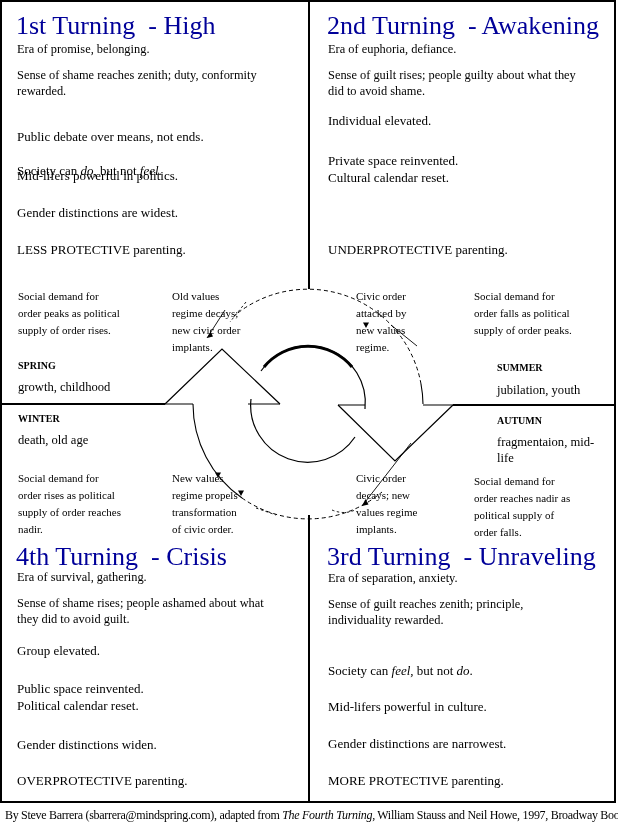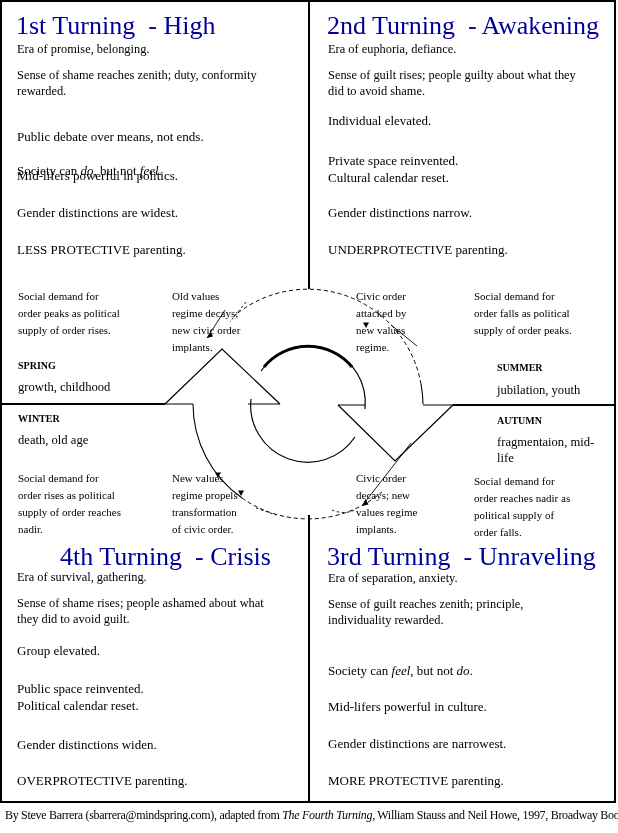--- a/index.html
+++ b/index.html
@@ -43,21 +43,20 @@
   <div class="abs big" style="left:17px;top:204px;width:288px;">Gender distinctions are widest.</div>
   <div class="abs big" style="left:17px;top:241px;width:288px;">LESS PROTECTIVE parenting.</div>
 
   <div class="abs qtitle" style="left:327px;top:12px;">2nd Turning  - Awakening</div>
   <div class="abs small" style="left:328px;top:42px;width:286px;">Era of euphoria, defiance.</div>
   <div class="abs small" style="left:328px;top:68px;width:286px;">Sense of guilt rises; people guilty about what they
 did to avoid shame.</div>
   <div class="abs big" style="left:328px;top:112px;width:286px;">Individual elevated.</div>
   <div class="abs big" style="left:328px;top:152px;width:286px;">Private space reinvented.
 Cultural calendar reset.</div>
-  <div class="abs big" style="left:328px;top:204px;width:286px;">Gender distinctions narrow.</div>
   <div class="abs big" style="left:328px;top:241px;width:286px;">UNDERPROTECTIVE parenting.</div>
 
   <div class="abs note" style="left:18px;top:288px;width:132px;">Social demand for
 order peaks as political
 supply of order rises.</div>
   <div class="abs note" style="left:172px;top:288px;width:102px;">Old values
 regime decays;
 new civic order
 implants.</div>
   <div class="abs note" style="left:356px;top:288px;width:102px;">Civic order
@@ -118,21 +117,21 @@
     <path d="M391,325 L417,346" stroke-width="0.9"></path>
     <polygon points="366,328 363,322.5 369,322.5" fill="#000" stroke="none"></polygon>
     <polygon points="218,478 215,472.5 221,472.5" fill="#000" stroke="none"></polygon>
     <polygon points="241,496 238,490.5 244,490.5" fill="#000" stroke="none"></polygon>
     <path d="M256,508 L276,515" stroke-width="0.9" stroke-dasharray="2.5 2.5"></path>
     <path d="M411,443 L362,506" stroke-width="0.9"></path>
     <polygon points="362,506 368.5,504.5 365.5,499" fill="#000" stroke="none"></polygon>
     <path d="M332,510 Q344,515 355,510" stroke-width="0.9" stroke-dasharray="2.5 2.5"></path>
   </svg>
 
-  <div class="abs qtitle" style="left:16px;top:543px;margin-left:44px;">4th Turning  - Crisis</div>
+  <div class="abs qtitle" style="left:16px;top:543px;">4th Turning  - Crisis</div>
   <div class="abs small" style="left:17px;top:570px;width:288px;">Era of survival, gathering.</div>
   <div class="abs small" style="left:17px;top:596px;width:290px;">Sense of shame rises; people ashamed about what
 they did to avoid guilt.</div>
   <div class="abs big" style="left:17px;top:642px;width:288px;">Group elevated.</div>
   <div class="abs big" style="left:17px;top:680px;width:288px;">Public space reinvented.
 Political calendar reset.</div>
   <div class="abs big" style="left:17px;top:736px;width:288px;">Gender distinctions widen.</div>
   <div class="abs big" style="left:17px;top:772px;width:288px;">OVERPROTECTIVE parenting.</div>
 
   <div class="abs qtitle" style="left:327px;top:543px;">3rd Turning  - Unraveling</div>

